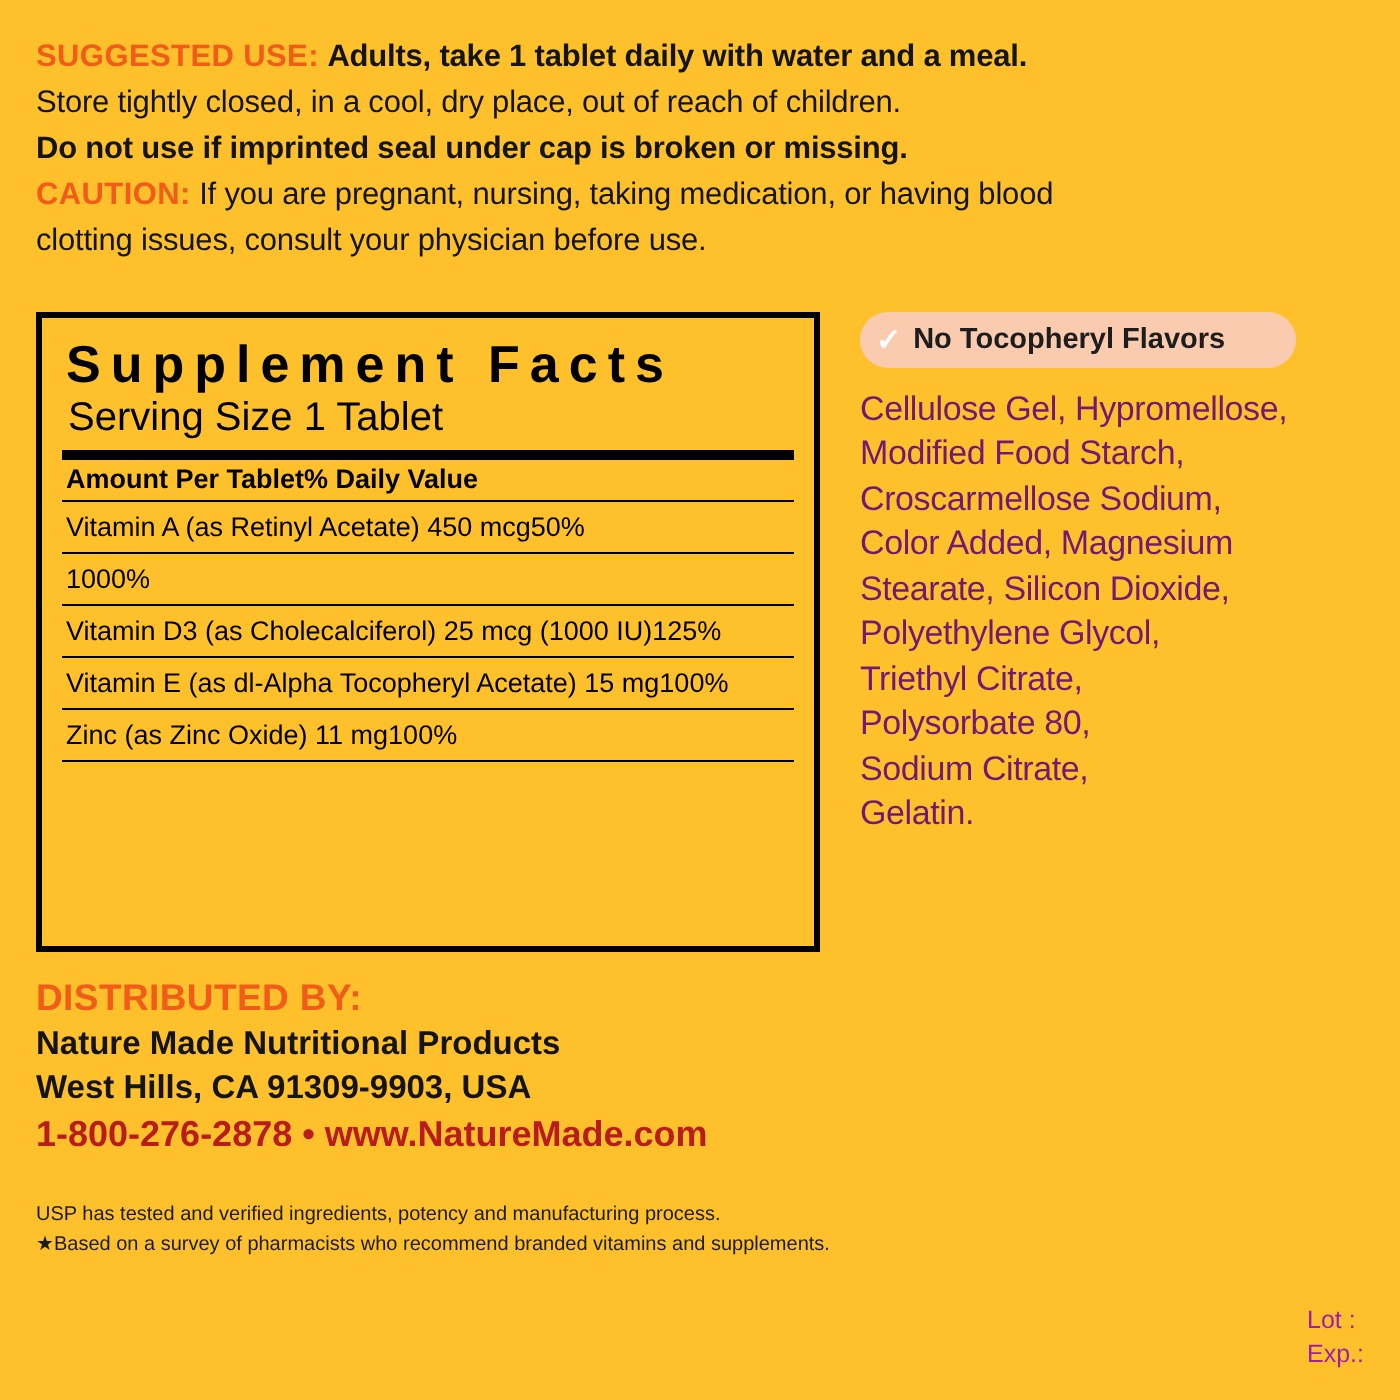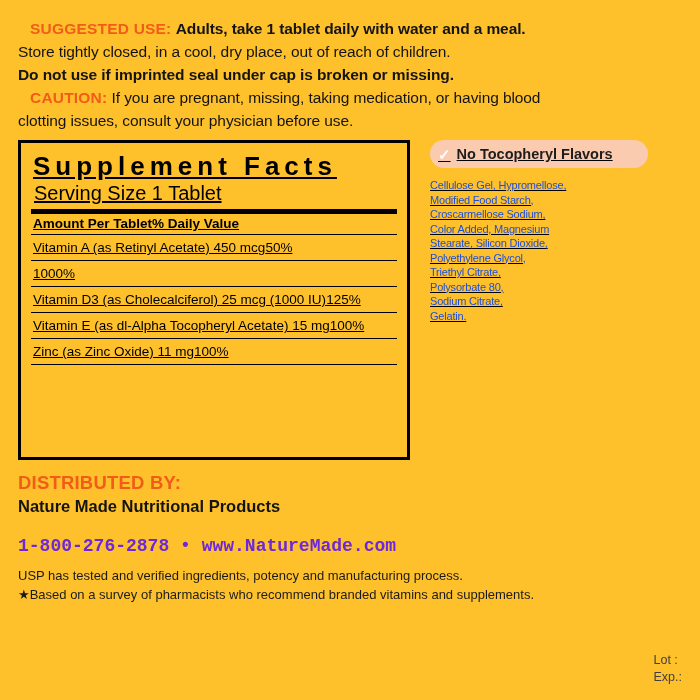--- a/index.html
+++ b/index.html
@@ -26,30 +26,28 @@
     font-size: 15.5px;
     color: #141414;
     line-height: 1.42;
     letter-spacing: -0.1px;
   }
   .usage p { margin: 0 0 1px 0; }
   .hdr-orange {
     color: #F25C19;
     font-weight: bold;
     letter-spacing: 0.2px;
-    margin-left: 12px;
   }
   .b { font-weight: bold; }
 
   
   .mid {
     display: flex;
     gap: 12px;
-    margin-top: 8px;
-    text-decoration: underline;
+    margin-top: 24px;
   }
   .col-left { width: 400px; flex: 0 0 400px; }
   .col-right { flex: 1 1 auto; padding-top: 0px; }
 
   
   .sf-panel {
     border: 3px solid #000;
     background: #FFC12B;
     padding: 8px 10px 8px 10px;
     box-sizing: border-box;
@@ -109,22 +107,22 @@
     white-space: nowrap;
   }
   .oi-title {
     color: #F25C19;
     font-weight: bold;
     font-size: 18.5px;
     letter-spacing: -0.2px;
     margin: 0 0 2px 0;
   }
   .oi-body {
-    font-size: 11px;
-    color: #1d4ed8;
+    font-size: 17px;
+    color: #701a75;
     line-height: 1.32;
     letter-spacing: -0.2px;
   }
 
   
   .dist {
     margin-top: 10px;
   }
   .dist-title {
     color: #F25C19;
@@ -132,60 +130,60 @@
     font-size: 18.5px;
     letter-spacing: 0.2px;
     margin: 12px 0 2px 0;
   }
   .dist-line {
     font-size: 16.5px;
     font-weight: bold;
     color: #141414;
     line-height: 1.33;
   }
-  .dist-phone { font-size: 18px; font-weight: bold; color: #6d28d9; margin-top: 18px; font-family: Liberation Mono, monospace; }
+  .dist-phone { font-size: 18px; font-weight: bold; color: #b91c1c; margin-top: 1px; }
 
   
   .foot {
-    margin-top: 10px;
-    font-size: 13px;
+    margin-top: 23px;
+    font-size: 10px;
     color: #1b1b1b;
     line-height: 1.48;
     max-width: 560px;
   }
   .foot .lnk { font-weight: bold; }
   .star { letter-spacing: 0px; }
 
   
   .lotexp {
     position: absolute;
     right: 18px;
     bottom: 14px;
     font-size: 12.5px;
-    color: #404040;
+    color: #a21caf;
     line-height: 1.35;
     text-align: left;
   }
   .lotexp div { white-space: nowrap; }
 </style>
 </head>
 <body>
 
 <div class="label">
 
   <div class="usage">
     <p>
       <span class="hdr-orange">SUGGESTED USE:</span>
       <span class="b">Adults, take 1 tablet daily with water and a meal.</span>
     </p>
     <p>Store tightly closed, in a cool, dry place, out of reach of children.</p>
     <p class="b">Do not use if imprinted seal under cap is broken or missing.</p>
     <p>
       <span class="hdr-orange">CAUTION:</span>
-      <span>If you are pregnant, missing, taking medication, or having blood</span>
+      <span>If you are pregnant, nursing, taking medication, or having blood</span>
     </p>
     <p>clotting issues, consult your physician before use.</p>
   </div>
 
   <div class="mid">
 
     <div class="col-left">
       <div class="sf-panel">
         <div class="sf-title">Supplement Facts</div>
         <div class="sf-serving">Serving Size 1 Tablet</div>
@@ -243,20 +241,21 @@
         <div>Polysorbate 80,</div>
         <div>Sodium Citrate,</div>
         <div>Gelatin.</div>
       </div>
     </div>
   </div>
 
   <div class="dist">
     <div class="dist-title">DISTRIBUTED BY:</div>
     <div class="dist-line">Nature Made Nutritional Products</div>
+    <div class="dist-line">West Hills, CA 91309-9903, USA</div>
     <div class="dist-phone">1-800-276-2878 • www.NatureMade.com</div>
   </div>
 
   <div class="foot">
     <div>USP has tested and verified ingredients, potency and manufacturing process.</div>
     <div class="star">★Based on a survey of pharmacists who recommend branded vitamins and supplements.</div>
   </div>
 
   <div class="lotexp">
     <div>Lot :</div>

